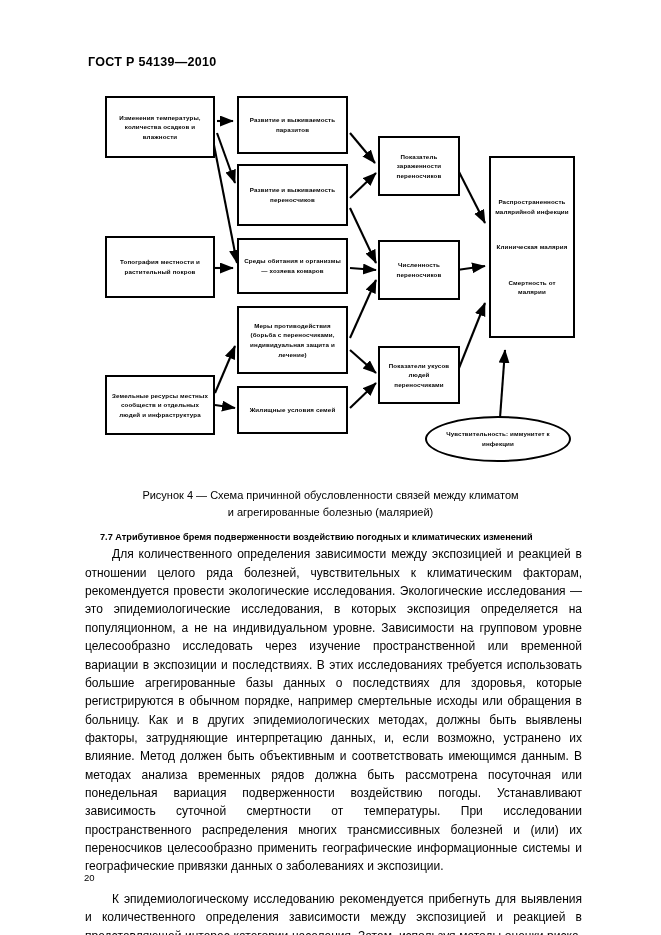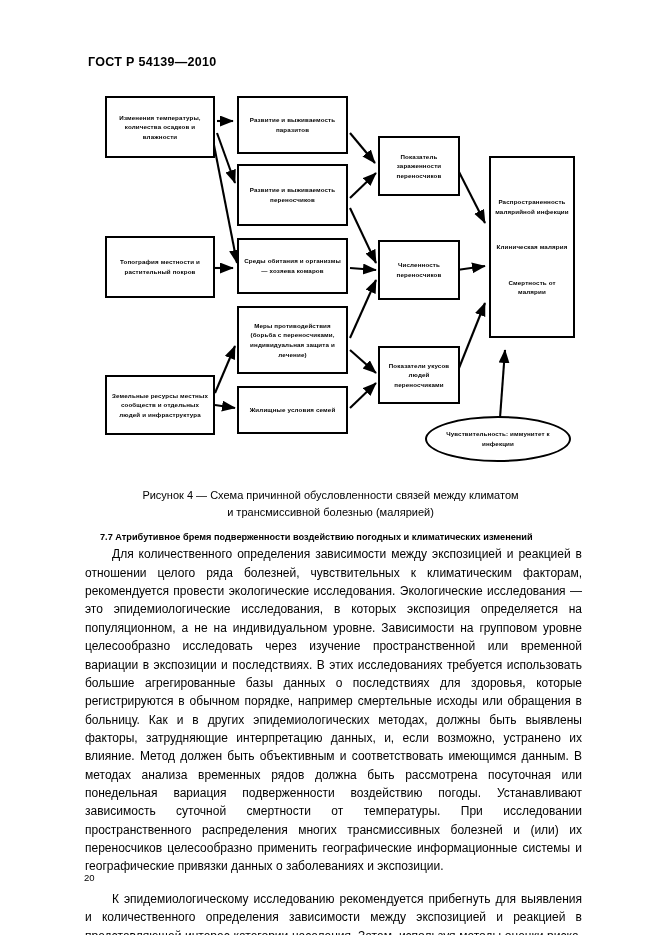--- a/index.html
+++ b/index.html
@@ -235,21 +235,21 @@
     </div>
 
     <div class="node oval" style="left:340px; top:328px; width:146px; height:46px;">
       <span>Чувствительность: иммунитет к инфекции</span>
     </div>
 
   </div>
 
   <div class="caption">
     <span>Рисунок 4 — Схема причинной обусловленности связей между климатом</span><br>
-    <span>и трансмиссивной болезнью (малярией)</span>
+    <span>и агрегированные болезнью (малярией)</span>
   </div>
 
   <div class="body">
     <div class="h2">7.7 Атрибутивное бремя подверженности воздействию погодных и климатических изменений</div>
     <p class="para">Для количественного определения зависимости между экспозицией и реакцией в отношении целого ряда болезней, чувствительных к климатическим факторам, рекомендуется провести экологические исследования. Экологические исследования — это эпидемиологические исследования, в которых экспозиция определяется на популяционном, а не на индивидуальном уровне. Зависимости на групповом уровне целесообразно исследовать через изучение пространственной или временной вариации в экспозиции и последствиях. В этих исследованиях требуется использовать большие агрегированные базы данных о последствиях для здоровья, которые регистрируются в обычном порядке, например смертельные исходы или обращения в больницу. Как и в других эпидемиологических методах, должны быть выявлены факторы, затрудняющие интерпретацию данных, и, если возможно, устранено их влияние. Метод должен быть объективным и соответствовать имеющимся данным. В методах анализа временных рядов должна быть рассмотрена посуточная или понедельная вариация подверженности воздействию погоды. Устанавливают зависимость суточной смертности от температуры. При исследовании пространственного распределения многих трансмиссивных болезней и (или) их переносчиков целесообразно применить географические информационные системы и географические привязки данных о заболеваниях и экспозиции.</p>
     <p class="para">К эпидемиологическому исследованию рекомендуется прибегнуть для выявления и количественного определения зависимости между экспозицией и реакцией в представляющей интерес категории населения. Затем, используя методы оценки риска, эту зависимость можно применить для оценки количества населения, входящего в группу риска, или доли риска, относимой ко всему населению. Оценку</p>
   </div>
 
   <div class="folio">20</div>
 

